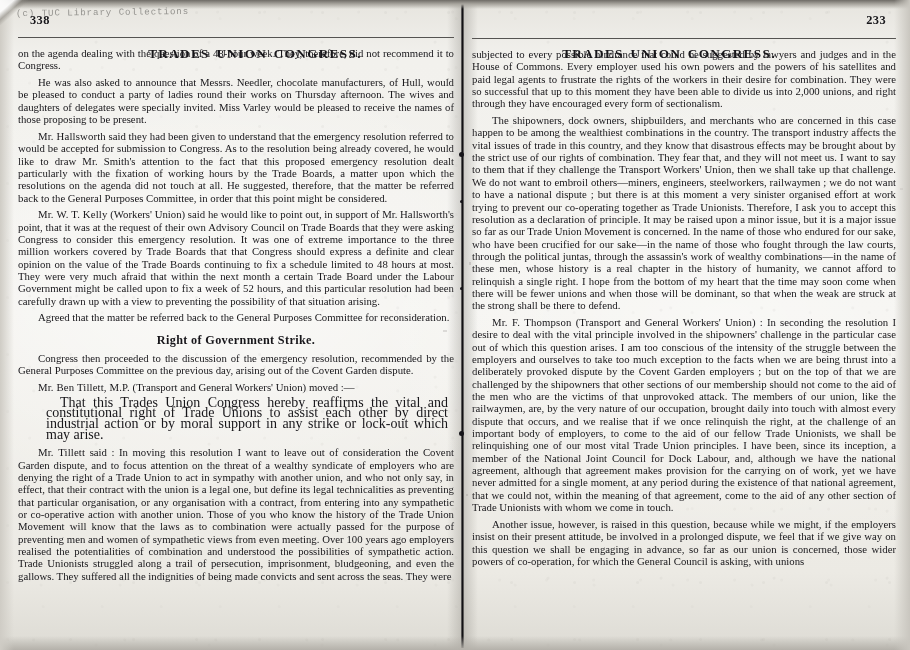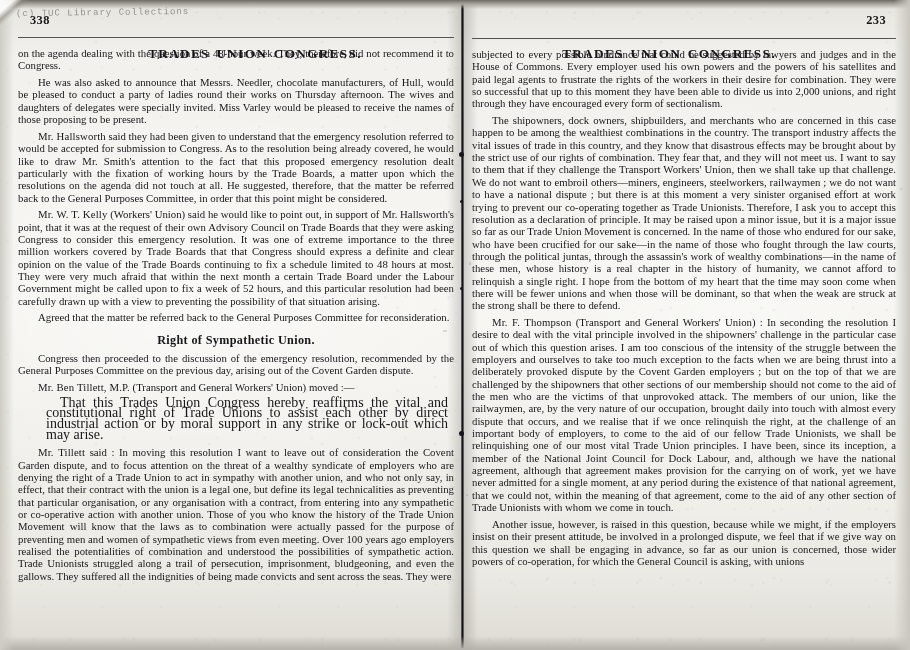--- a/index.html
+++ b/index.html
@@ -214,21 +214,21 @@
     <div class="body-col">
       <p class="cont">on the agenda dealing with the question of a 48-hour week. They, therefore, did not recommend it to Congress.</p>
       <p>He was also asked to announce that Messrs. Needler, chocolate manufacturers, of Hull, would be pleased to conduct a party of ladies round their works on Thursday afternoon. The wives and daughters of delegates were specially invited. Miss Varley would be pleased to receive the names of those proposing to be present.</p>
 
       <p><span class="speaker">Mr. Hallsworth</span><span> said they had been given to understand that the emergency resolution referred to would be accepted for submission to Congress. As to the resolution being already covered, he would like to draw Mr. Smith's attention to the fact that this proposed emergency resolution dealt particularly with the fixation of working hours by the Trade Boards, a matter upon which the resolutions on the agenda did not touch at all. He suggested, therefore, that the matter be referred back to the General Purposes Committee, in order that this point might be considered.</span></p>
 
       <p><span class="speaker">Mr. W. T. Kelly</span><span> (Workers' Union) said he would like to point out, in support of Mr. Hallsworth's point, that it was at the request of their own Advisory Council on Trade Boards that they were asking Congress to consider this emergency resolution. It was one of extreme importance to the three million workers covered by Trade Boards that that Congress should express a definite and clear opinion on the value of the Trade Boards continuing to fix a schedule limited to 48 hours at most. They were very much afraid that within the next month a certain Trade Board under the Labour Government might be called upon to fix a week of 52 hours, and this particular resolution had been carefully drawn up with a view to preventing the possibility of that situation arising.</span></p>
 
       <p>Agreed that the matter be referred back to the General Purposes Committee for reconsideration.</p>
 
-      <div class="sec-head">Right of Sympathetic Union.</div>
+      <div class="sec-head">Right of Government Strike.</div>
 
       <p class="cont" style="text-indent:20px">Congress then proceeded to the discussion of the emergency resolution, recommended by the General Purposes Committee on the previous day, arising out of the Covent Garden dispute.</p>
 
       <p><span class="speaker">Mr. Ben Tillett, M.P.</span><span> (Transport and General Workers' Union) moved :—</span></p>
 
       <div class="resolution">
         <p>That this Trades Union Congress hereby reaffirms the vital and constitutional right of Trade Unions to assist each other by direct industrial action or by moral support in any strike or lock-out which may arise.</p>
       </div>
 
       <p><span class="speaker">Mr. Tillett</span><span> said : In moving this resolution I want to leave out of consideration the Covent Garden dispute, and to focus attention on the threat of a wealthy syndicate of employers who are denying the right of a Trade Union to act in sympathy with another union, and who not only say, in effect, that their contract with the union is a legal one, but define its legal technicalities as preventing that particular organisation, or any organisation with a contract, from entering into any sympathetic or co-operative action with another union. Those of you who know the history of the Trade Union Movement will know that the laws as to combination were actually passed for the purpose of preventing men and women of sympathetic views from even meeting. Over 100 years ago employers realised the potentialities of combination and understood the possibilities of sympathetic action. Trade Unionists struggled along a trail of persecution, imprisonment, bludgeoning, and even the gallows. They suffered all the indignities of being made convicts and sent across the seas. They were</span></p>

